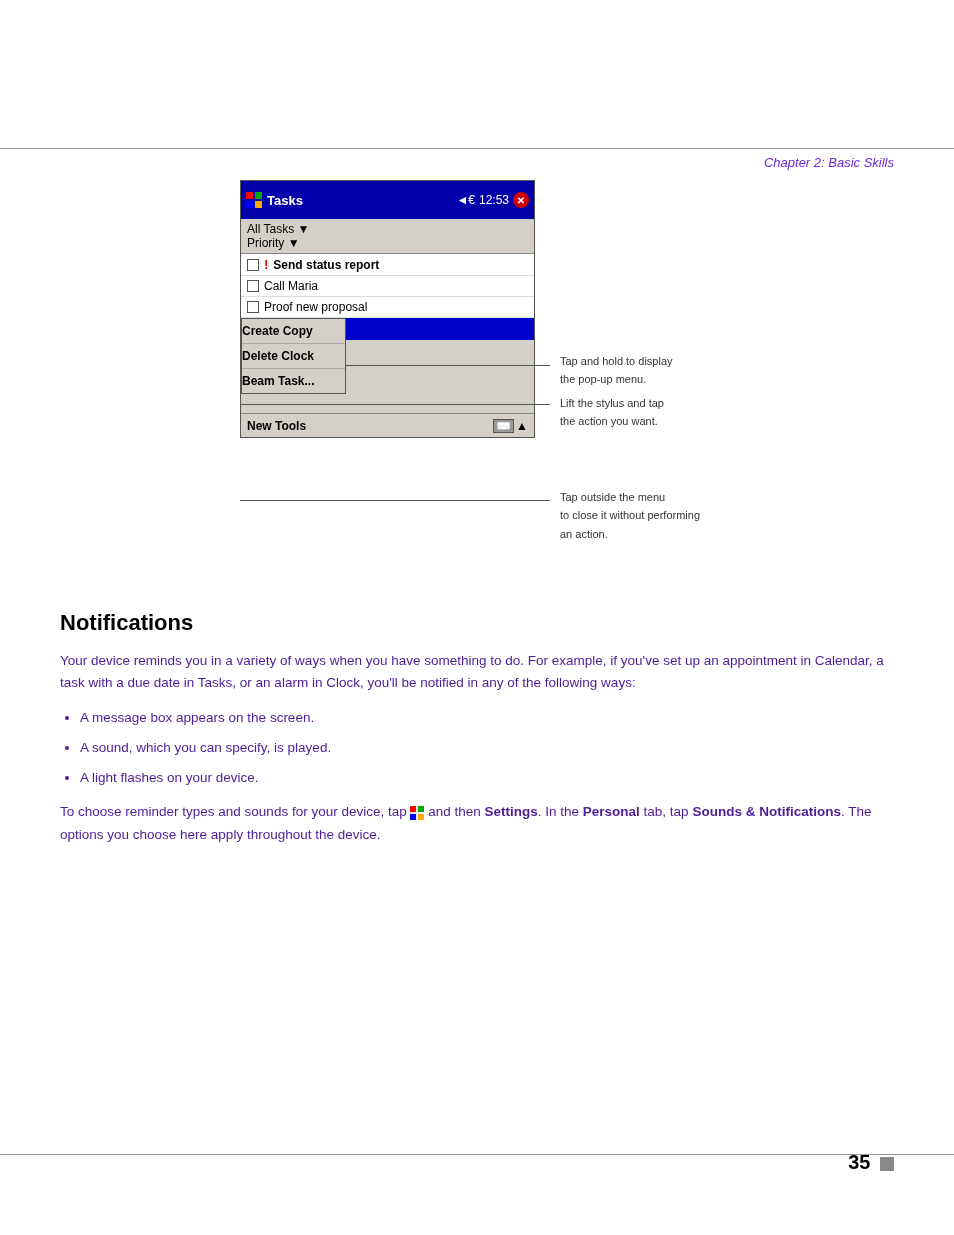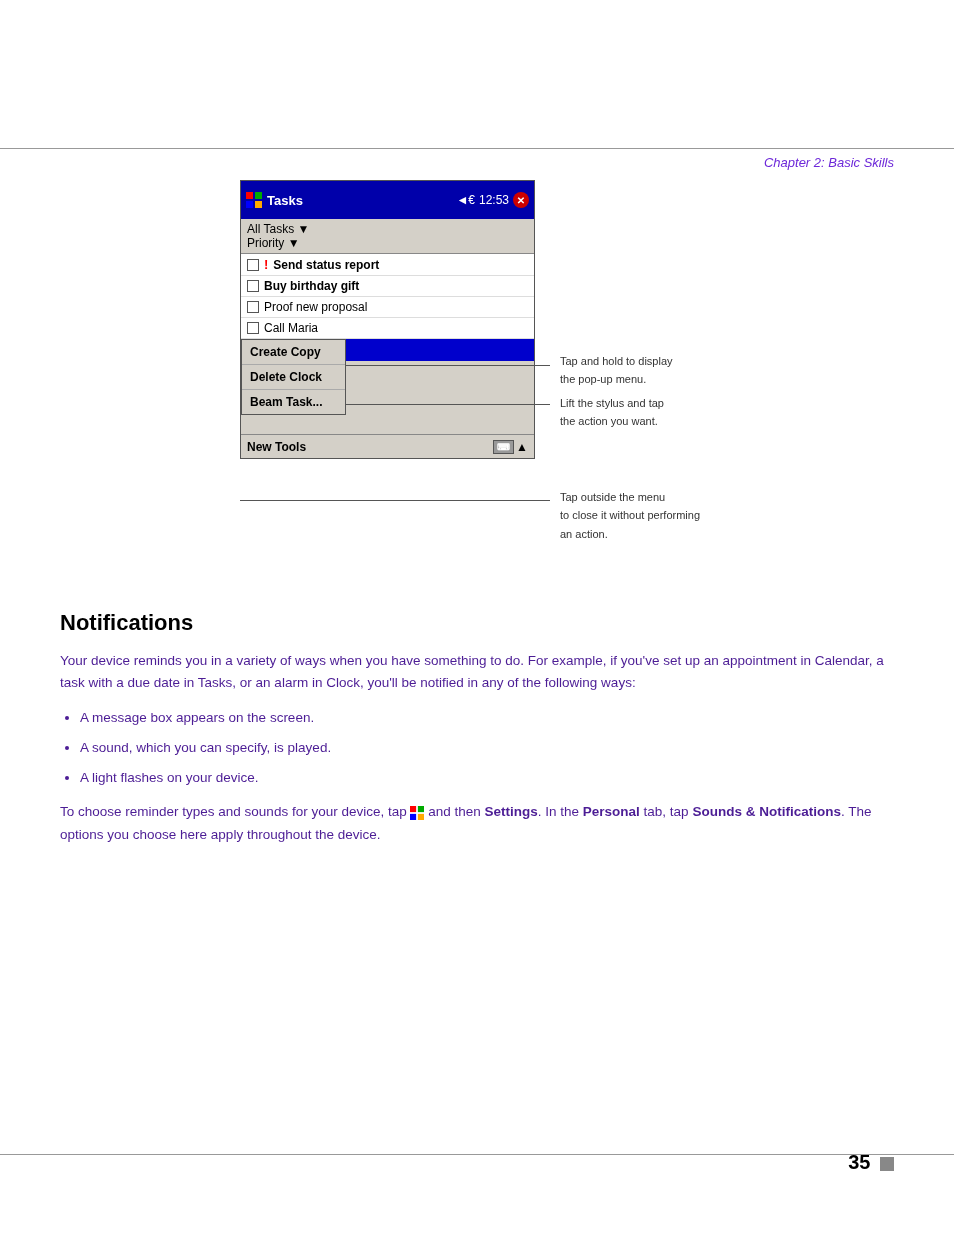--- a/index.html
+++ b/index.html
@@ -142,21 +142,21 @@
     .context-menu {
       position: absolute;
       left: 0;
       top: 0;
       width: 105px;
       background: #d4d0c8;
       border: 1px solid #555;
       z-index: 10;
     }
     .context-menu-item {
-      padding: 5px 8px;
+      padding: 5px 0;
       font-size: 12px;
       font-weight: bold;
       cursor: pointer;
       border-bottom: 1px solid #aaa;
     }
     .context-menu-item:last-child {
       border-bottom: none;
     }
 
     
@@ -333,33 +333,29 @@
   </div>
 
   <div class="task-list">
 
     <div class="task-item">
       <div class="task-checkbox"></div>
       <span class="task-exclaim">!</span>
       <span class="task-text-bold">Send status report</span>
     </div>
 
+
     <div class="task-item">
       <div class="task-checkbox"></div>
-      <span class="task-text-bold">Buy birthday gift</span>
+      <span>Call Maria</span>
     </div>
 
     <div class="task-item">
       <div class="task-checkbox"></div>
       <span>Proof new proposal</span>
-    </div>
-
-    <div class="task-item">
-      <div class="task-checkbox"></div>
-      <span>Call Maria</span>
     </div>
   </div>
 
   <div class="context-menu-row">
 
     <div class="task-item-selected">
       <div class="task-checkbox" style="border-color:#aaa;"></div>
       <span style="background:#0000cc;color:#fff;padding:1px 4px;">ssage</span>
     </div>
 

